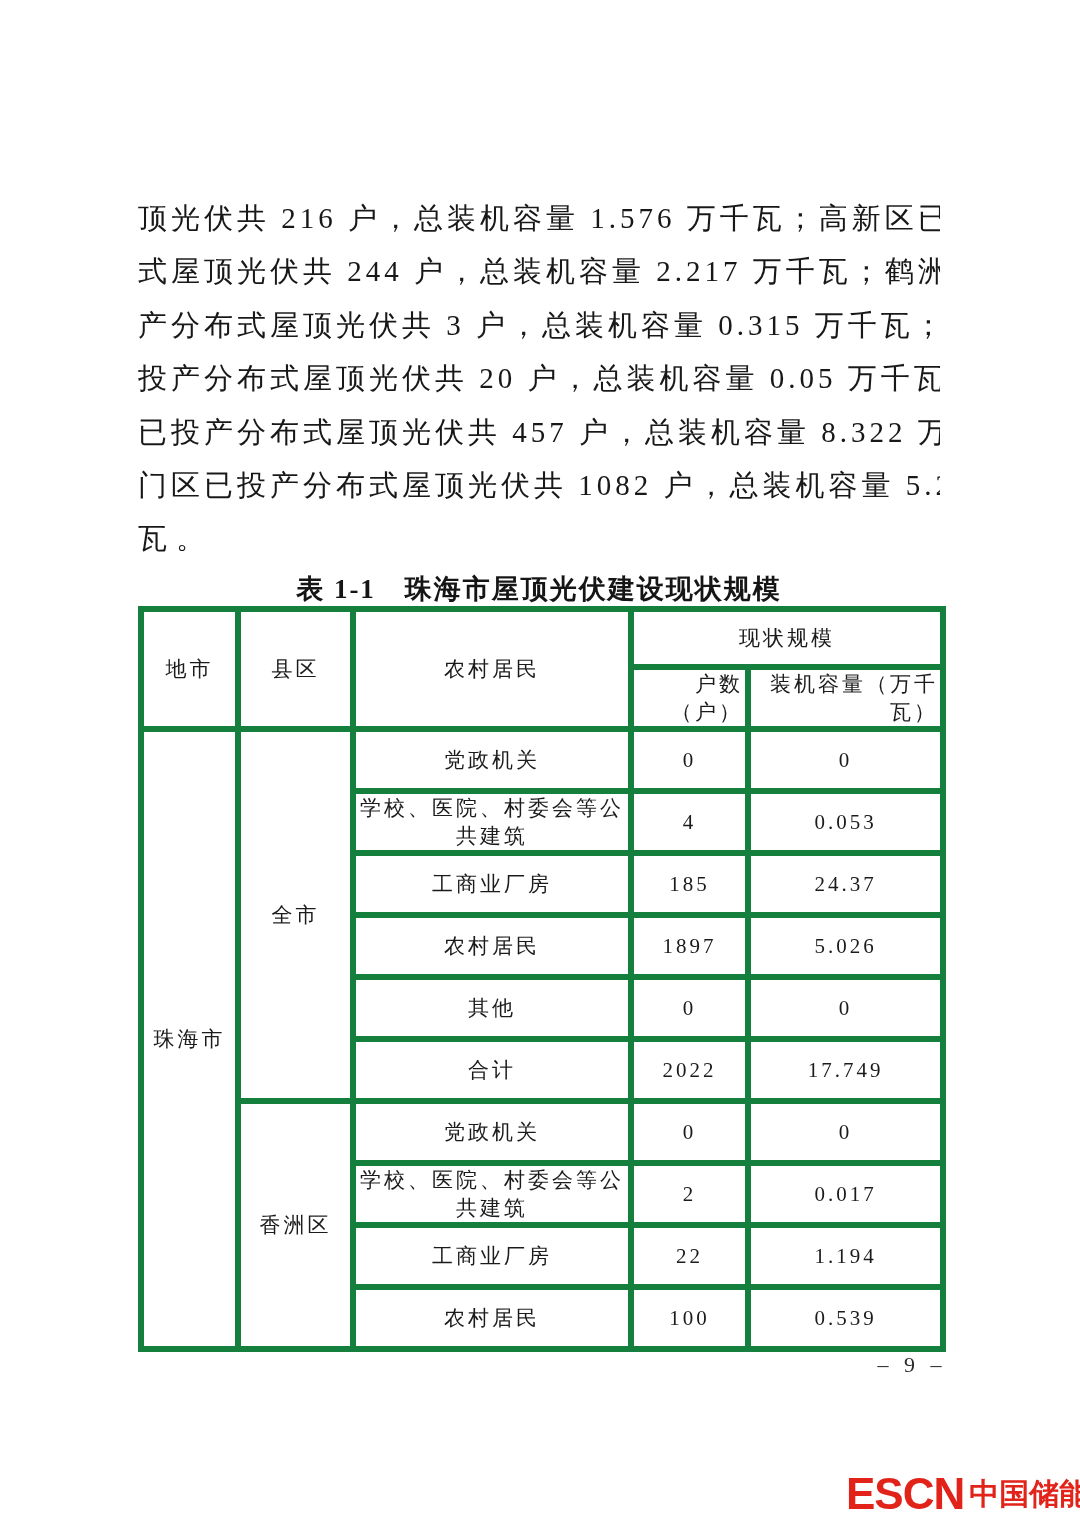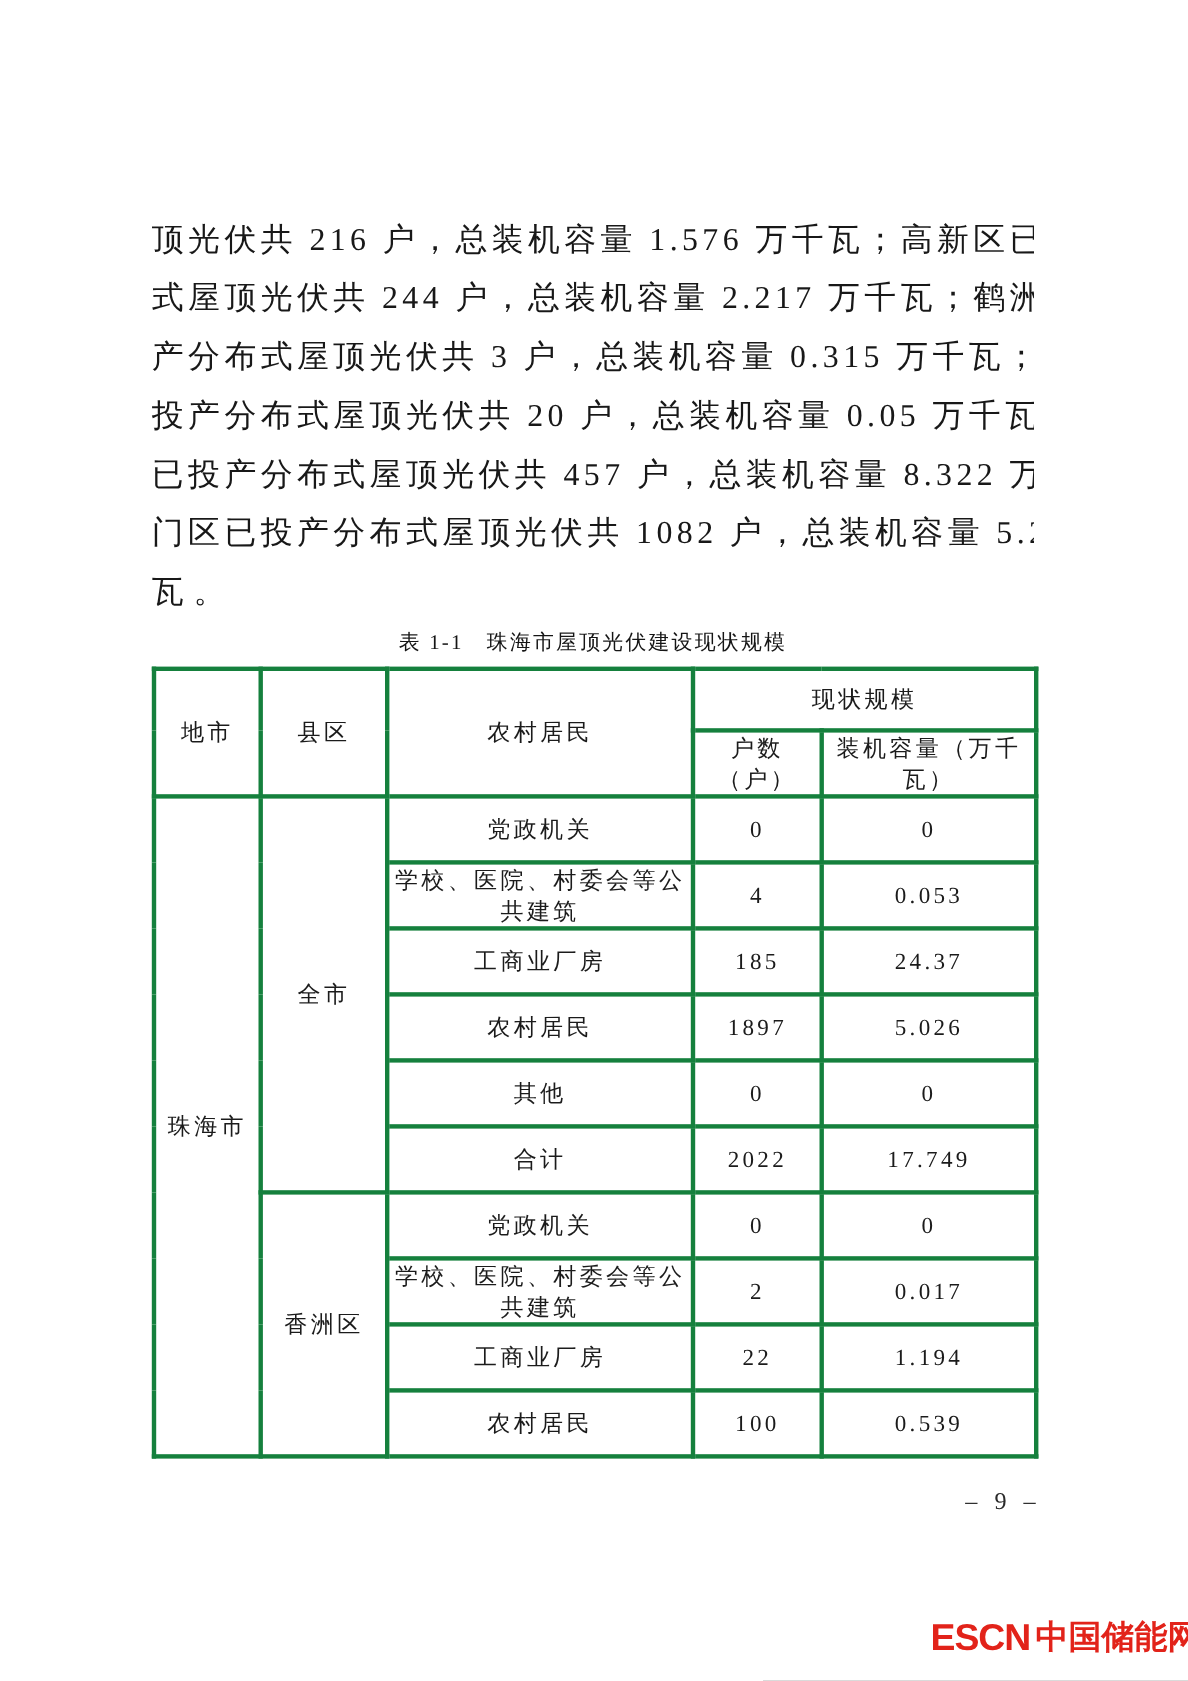--- a/index.html
+++ b/index.html
@@ -22,55 +22,55 @@
     height:53.4px; line-height:53.4px;
     text-align:justify; text-align-last:justify;
     text-justify:inter-character;
     overflow:hidden; white-space:nowrap;
   }
   .paragraph .line.last { text-align-last:left; letter-spacing:9px; }
 
   
   .table-title {
     position:absolute; left:138px; top:571px; width:802px;
-    text-align:center; font-weight:normal; font-size:19px;
+    text-align:center; font-weight:bold; font-size:27px;
     letter-spacing:2px; color:#151515;
   }
 
   
   table.pv {
     position:absolute; left:138px; top:606px; width:802px;
     border-collapse:collapse; table-layout:fixed;
     border:2px solid #333333;
   }
   table.pv td {
-    border:4px solid #15803d;
+    border:6px solid #15803d;
     text-align:center; vertical-align:middle;
     font-size:21px; letter-spacing:3px; color:#1b1b1b;
     padding:0 2px;
     overflow:hidden;
   }
   tr.hrow1 td { height:52px; }
-  tr.hrow2 td { height:54px; }
+  tr.hrow2 td { height:54px;text-align:right; }
   tr.brow  td { height:56px; }
   td.num { font-size:22px; letter-spacing:1px; font-family:"Liberation Serif","DejaVu Serif",serif; }
 
   
   .page-number {
     position:absolute; top:1352px; left:857px; width:110px;
     text-align:center; font-size:22px; letter-spacing:5px; color:#2a2a2a;
   }
   .logo {
     position:absolute; top:1472px; left:846px;
     display:flex; align-items:center; gap:5px;
     font-family:"Liberation Sans","DejaVu Sans",sans-serif;
     white-space:nowrap;
   }
   .logo .logo-en {
-    font-size:34px; font-weight:800; letter-spacing:-1px; line-height:1;
+    font-size:44px; font-weight:800; letter-spacing:-1px; line-height:1;
   }
   .logo .logo-cn {
     font-size:30px; font-weight:800; letter-spacing:0; line-height:1;
   }
 </style>
 </head>
 <body>
 
 <div class="page">
 

